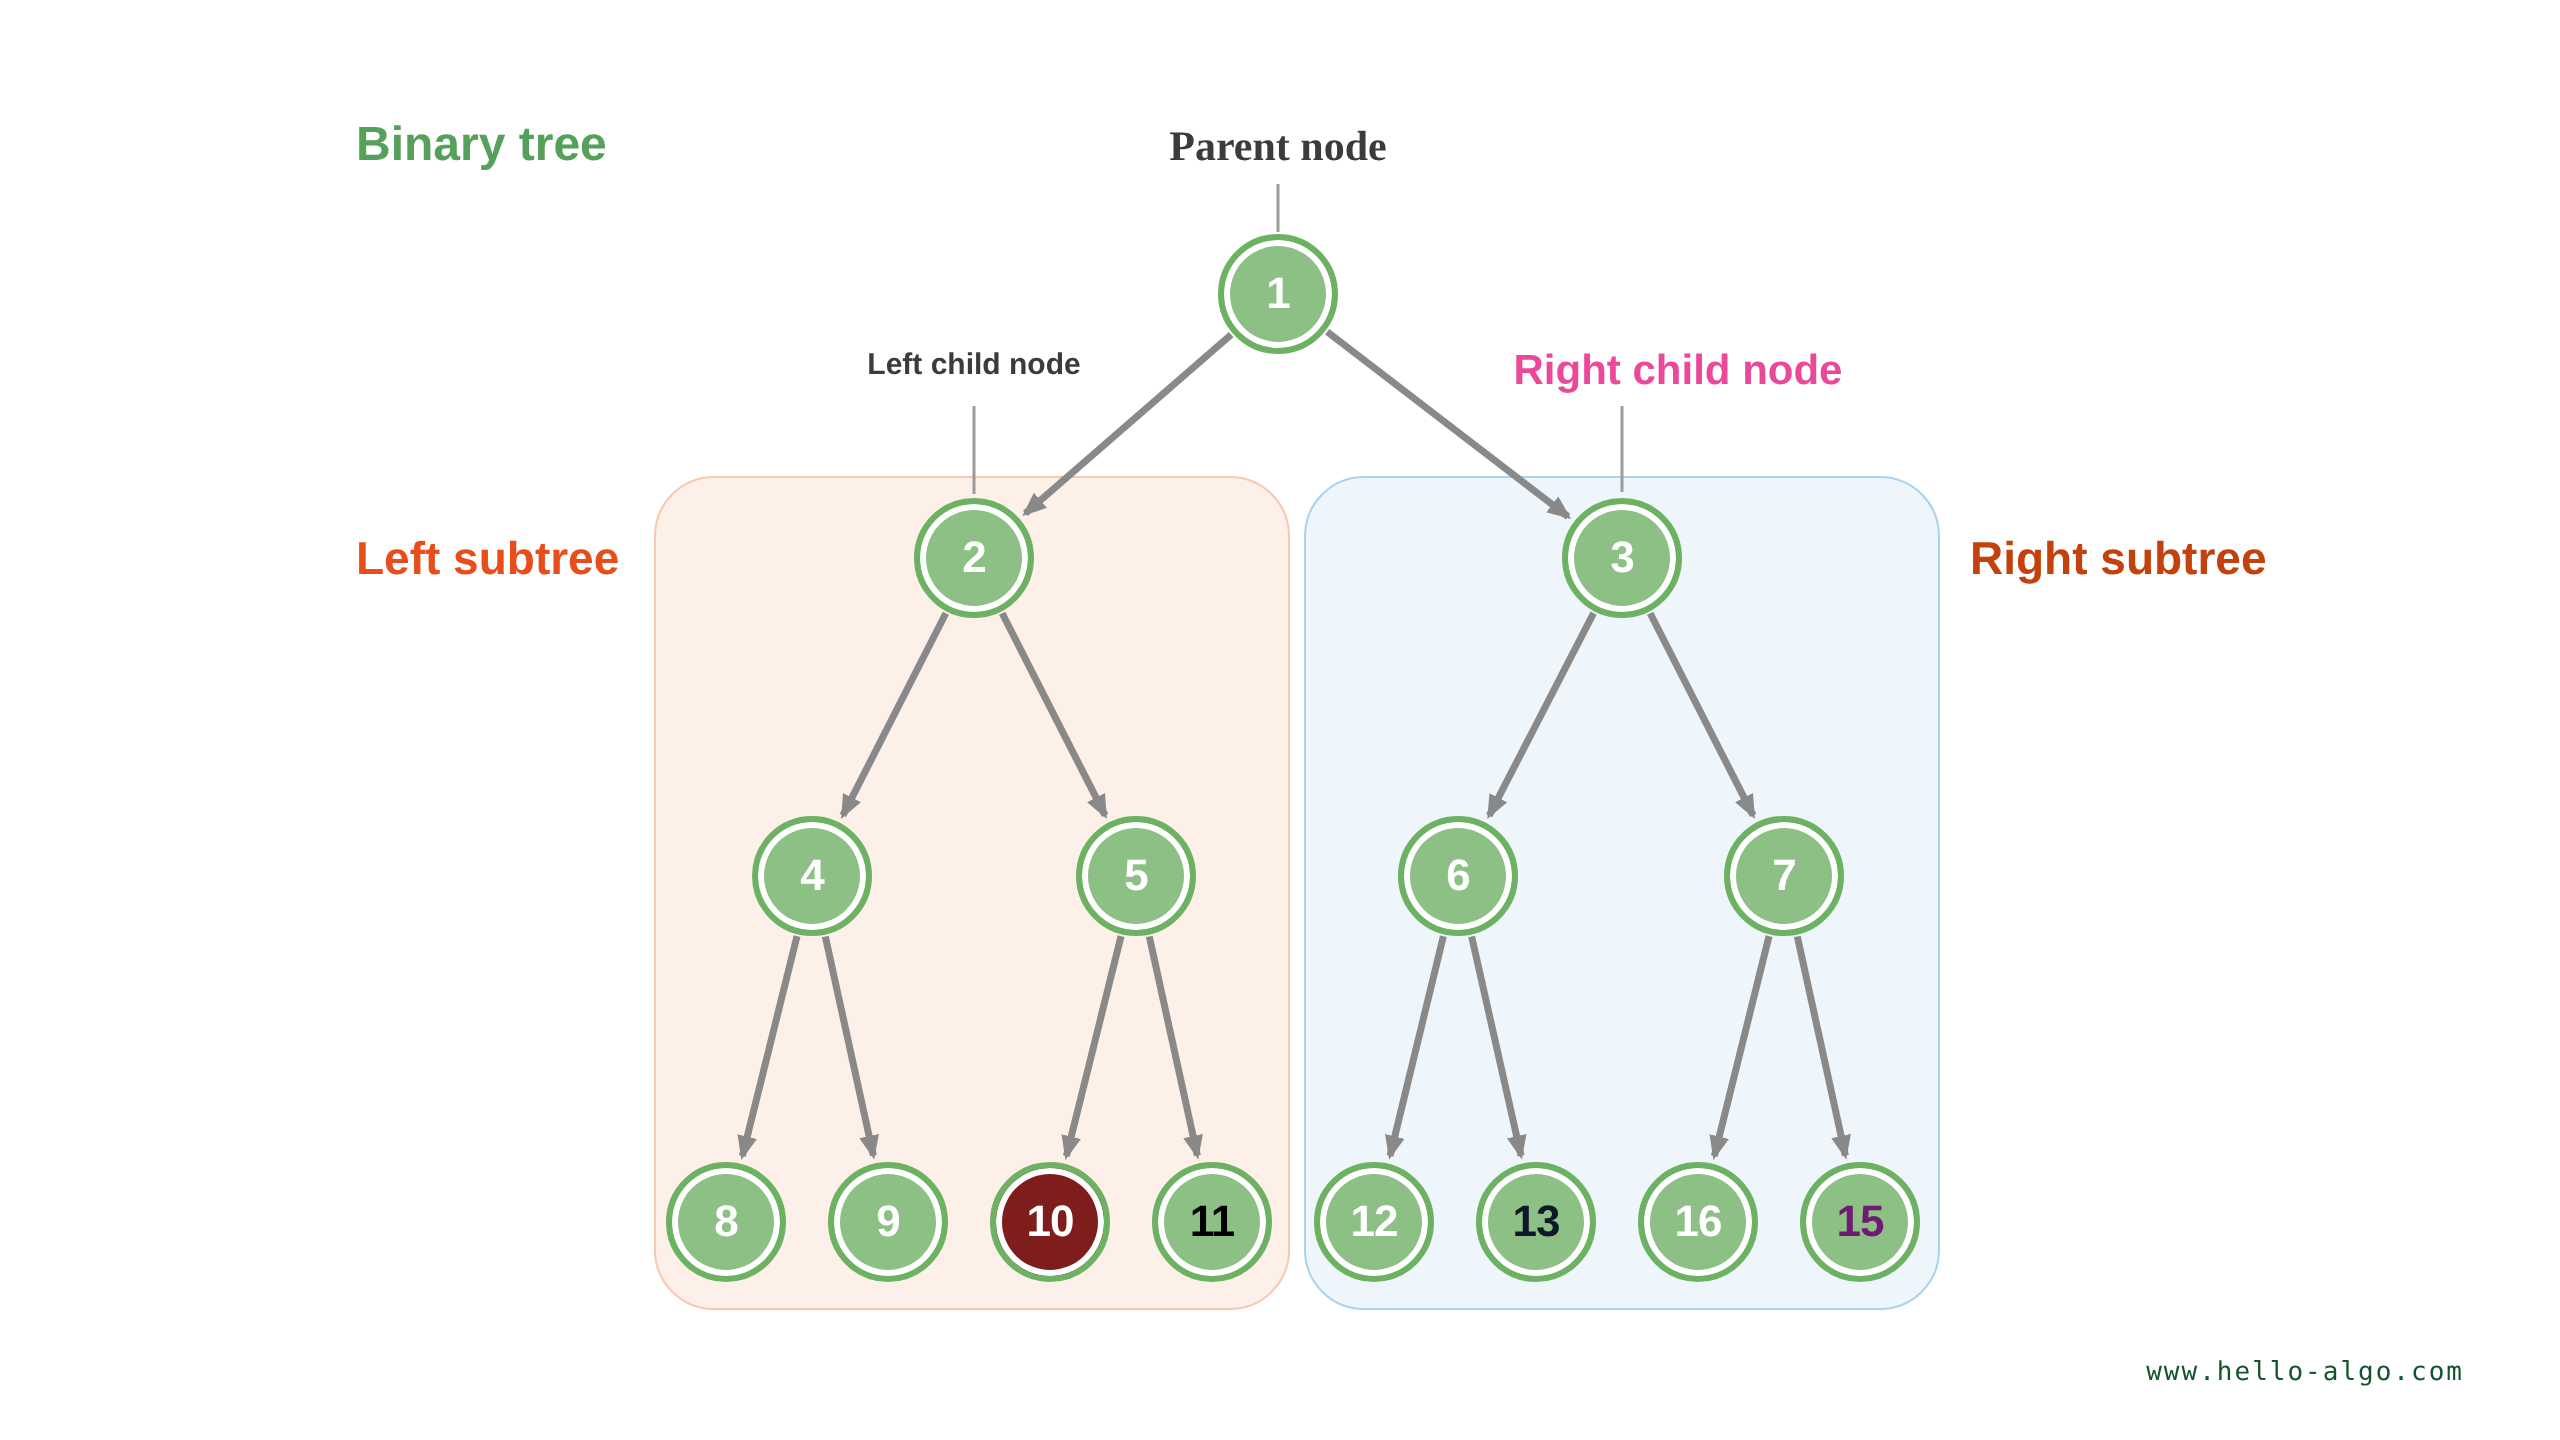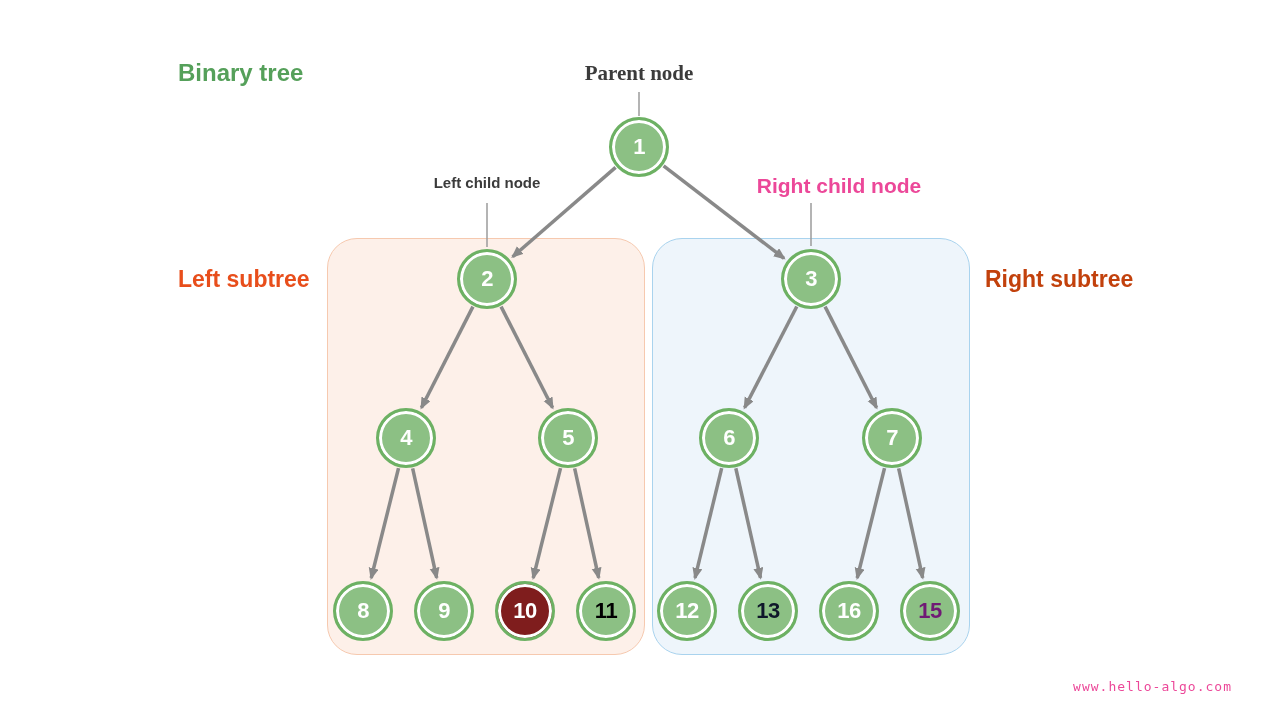--- a/index.html
+++ b/index.html
@@ -110,15 +110,15 @@
       <div class="tree-node" style="left: 900px; top: 581px; background: rgb(140, 192, 132); border: 3px solid rgb(109, 177, 99); box-shadow: rgb(255, 255, 255) 0px 0px 0px 3px inset; color: #701a75;">15</div>
     </div>
 
   <div class="lbl title" style="color: rgb(85, 160, 90);">Binary tree</div>
   <div class="lbl parent" style="color: rgb(59, 59, 59);">Parent node</div>
   <div class="lbl leftchild" style="color: rgb(59, 59, 59);">Left child node</div>
   <div class="lbl rightchild" style="color: #ec4899; margin-left: 28px;">Right child node</div>
   <div class="lbl leftsub" style="color: rgb(232, 78, 27);">Left subtree</div>
   <div class="lbl rightsub" style="color: #c2410c;">Right subtree</div>
 
-  <div class="watermark" style="color: #ec4899;">www.hello-algo.com</div>
+  <div class="watermark" style="color: #14532d;">www.hello-algo.com</div>
 
 </div>
 
 </body></html>

